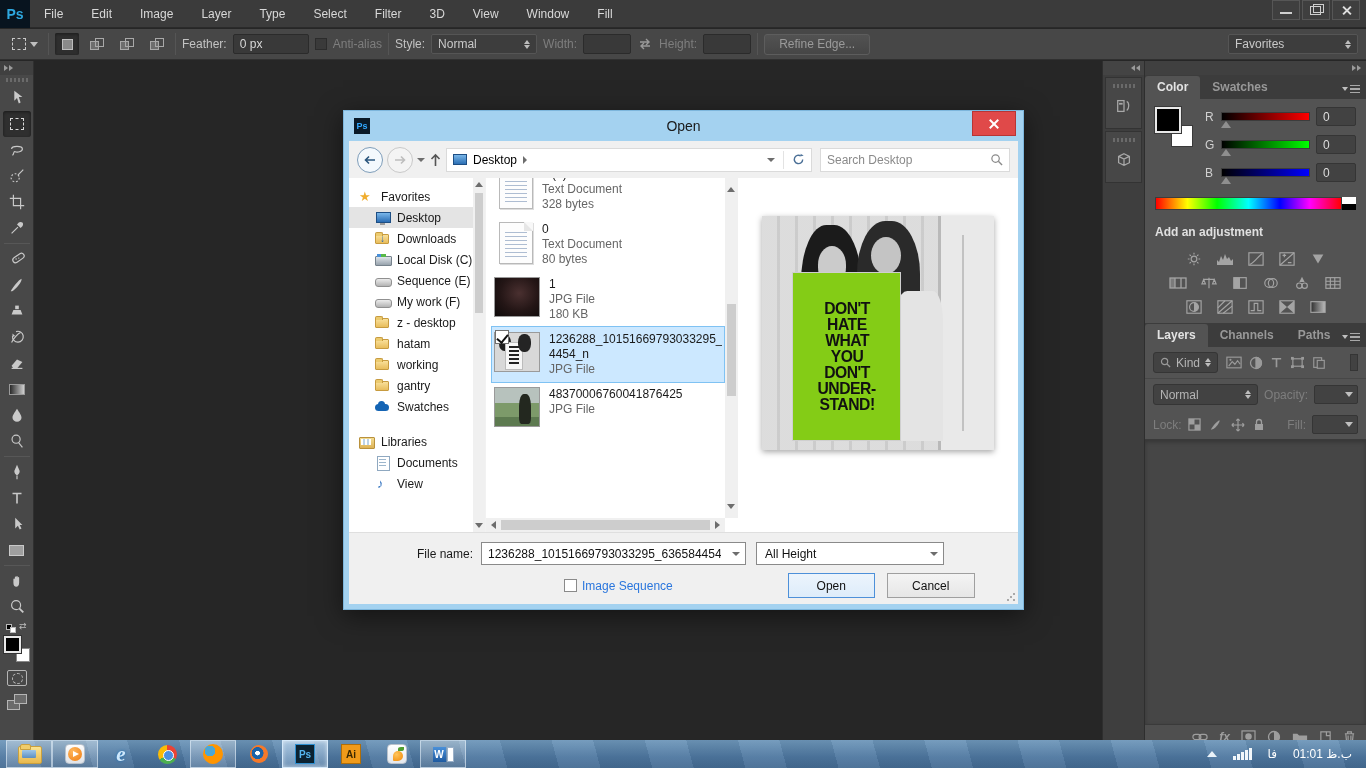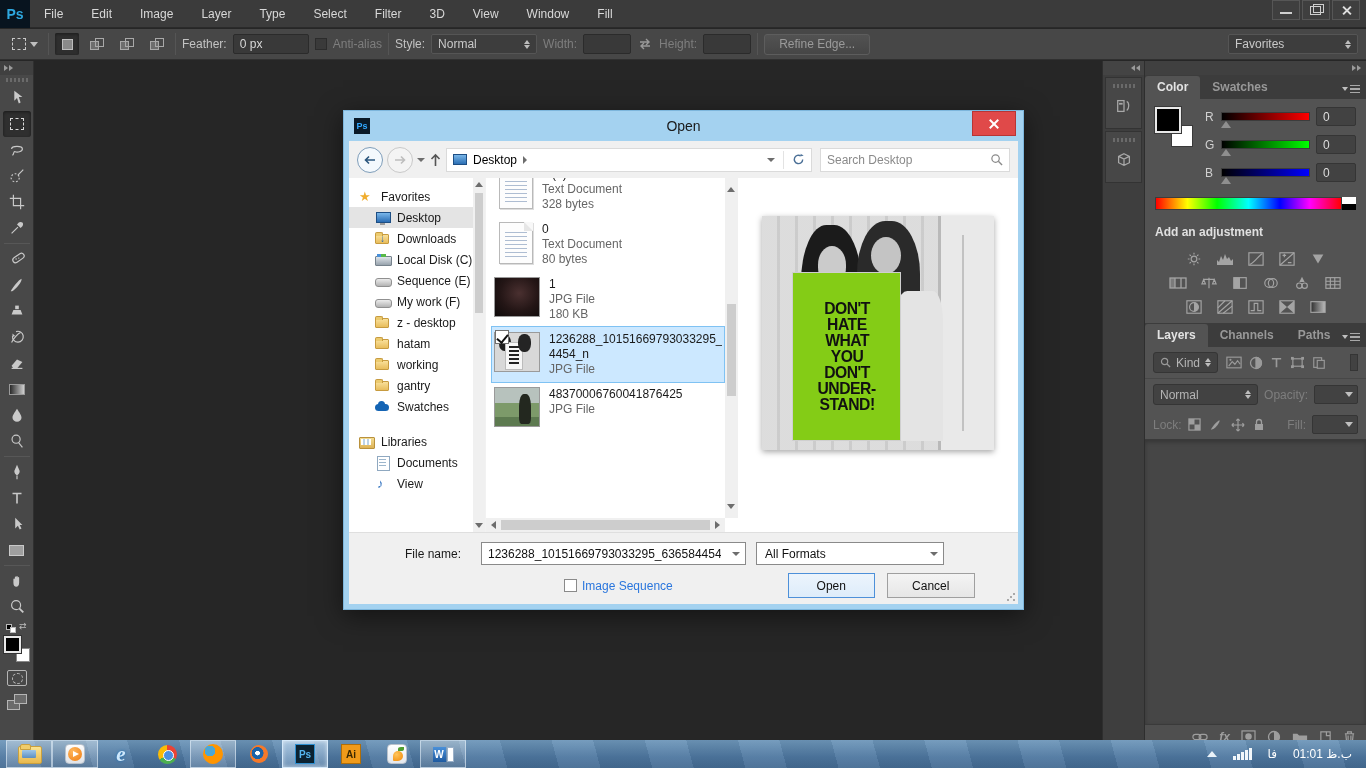--- a/index.html
+++ b/index.html
@@ -230,21 +230,21 @@
   .photo .hair-l { position:absolute; left:17%; top:4%; width:26%; height:58%; background:#1b1b1b; border-radius:42% 46% 40% 40%; }
   .photo .face-l { position:absolute; left:24%; top:13%; width:12%; height:16%; background:#cbcbcb; border-radius:50% 50% 45% 45%; }
   .photo .hair-r { position:absolute; left:41%; top:2%; width:27%; height:50%; background:#2a2a2a; border-radius:45% 45% 38% 38%; }
   .photo .face-r { position:absolute; left:47%; top:9%; width:13%; height:16%; background:#c4c4c4; border-radius:50%; }
   .photo .coat { position:absolute; left:56%; top:32%; width:22%; height:64%; background:#e4e4e4; border-radius:30% 20% 0 0; }
   .photo .sign { position:absolute; left:13%; top:24%; width:47%; height:72%; background:#84cc16; border:1px solid #cfcfcf; display:flex; flex-direction:column; align-items:center; justify-content:center; }
   .sign-line { font-weight:bold; font-size:16.5px; line-height:16px; color:#111; letter-spacing:-.5px; transform:scaleX(.95); font-family:"Liberation Sans",sans-serif; }
 
   .dlg-footer { height:72px; background:#f0f0f0; border-top:1px solid #dfdfdf; padding:9px 10px 0 10px; position:relative; }
   .fn-row { display:flex; align-items:center; }
-  .fn-label { width:122px; text-align:right; padding-right:20px; color:#1a1a1a; }
+  .fn-label { width:122px; text-align:right; padding-right:8px; color:#1a1a1a; }
   .fn-combo { width:265px; height:23px; background:#fff; border:1px solid #8a8a8a; display:flex; align-items:center; }
   .fn-combo input { flex:1; border:none; outline:none; padding:0 6px; font-size:12px; font-family:inherit; color:#111; background:transparent; }
   .combo-arrow { width:18px; display:flex; align-items:center; justify-content:center; align-self:stretch; }
   .fmt-combo { margin-left:10px; width:188px; height:23px; background:#fff; border:1px solid #8a8a8a; display:flex; align-items:center; justify-content:space-between; padding-left:8px; color:#111; }
   .btn-row { display:flex; align-items:center; margin-top:8px; }
   .imgseq { display:flex; align-items:center; gap:5px; margin-left:205px; color:#2a76dd; }
   .imgseq .box { width:13px; height:13px; background:#fff; border:1px solid #8a8a8a; }
   .dlg-btn { height:25px; display:flex; align-items:center; justify-content:center; font-size:12px; color:#111; }
   .btn-open { width:87px; margin-left:115px; background:linear-gradient(#ecf4fc,#ddecfa); border:1px solid #4d90d9; }
   .btn-cancel { width:88px; margin-left:12px; background:linear-gradient(#f4f4f4,#e6e6e6); border:1px solid #9f9f9f; }
@@ -1018,21 +1018,21 @@
     <div class="dlg-footer">
       <div class="fn-row">
         <span class="fn-label">File name:</span>
         <div class="fn-combo">
           <input value="1236288_10151669793033295_636584454_n" style="">
           <span class="combo-arrow">
               <span class="tri-dn"></span>
             </span>
         </div>
         <div class="fmt-combo">
-          <span>All Formats</span>
+          <span>All Height</span>
           <span class="combo-arrow">
               <span class="tri-dn"></span>
             </span>
         </div>
       </div>
       <div class="btn-row">
         <span class="imgseq">
           <span class="box"></span>
           <span>Image Sequence</span>
         </span>

